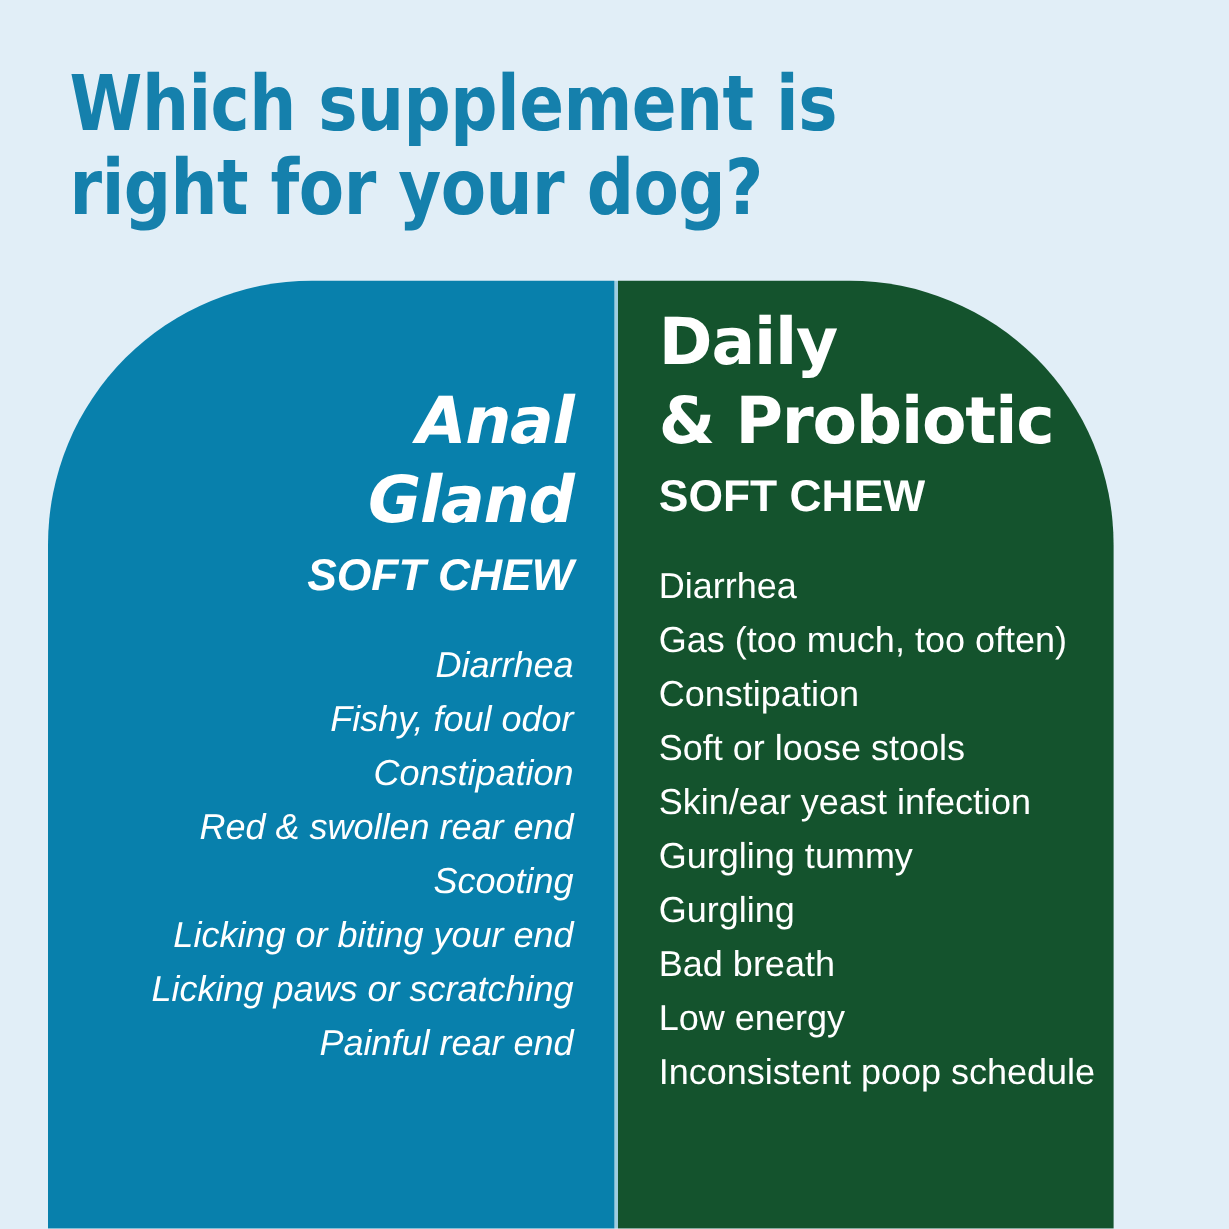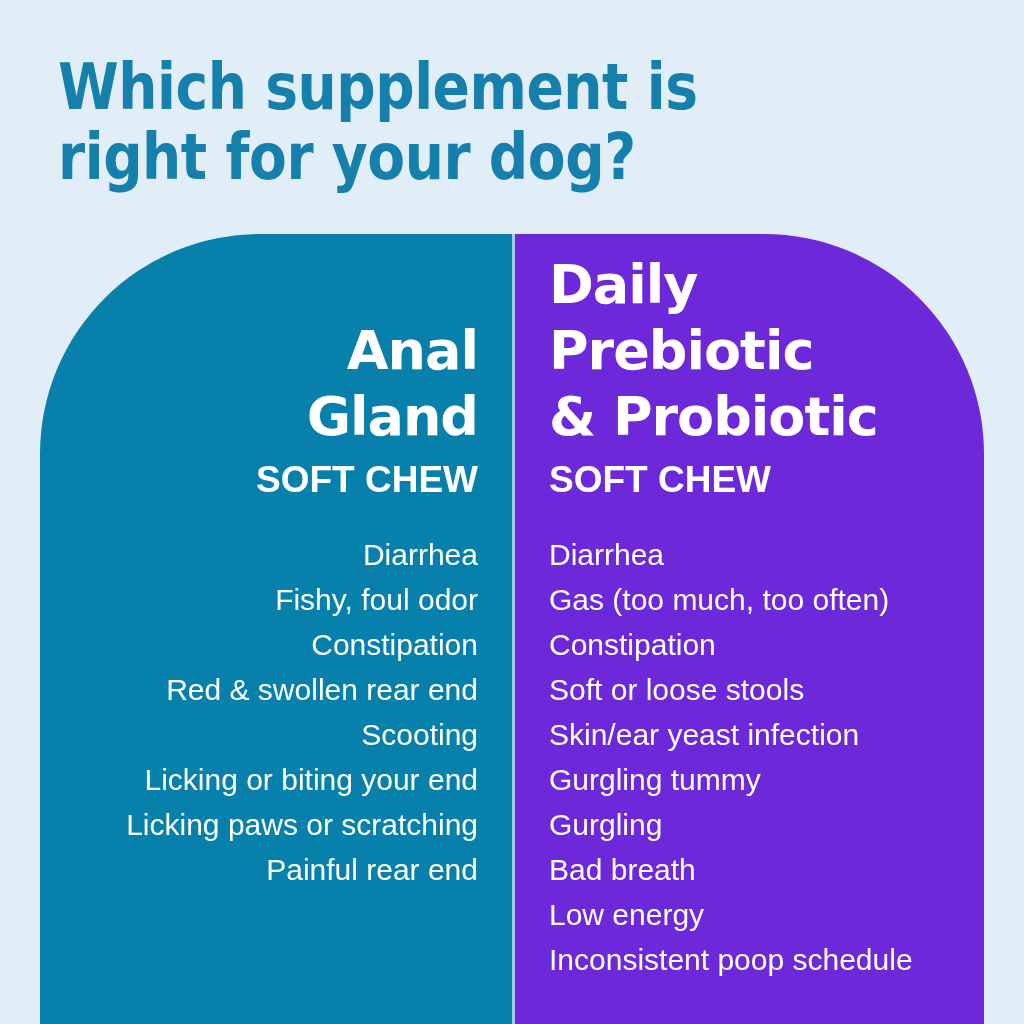--- a/index.html
+++ b/index.html
@@ -53,29 +53,30 @@
   .panel {
     position: relative;
     height: 100%;
     box-sizing: border-box;
   }
   .panel-blue {
     width: 472px;
     background: #0880ac;
     border-top-left-radius: 220px;
     padding: 18px 34px 0 24px;
+    font-style: italic;
   }
   .divider {
     width: 3px;
     height: 100%;
     background: #9fcde0;
   }
   .panel-green {
-    width: 469px;
-    background: #6d28d9;
+    width: 413px;
+    background: #14532d;
     border-top-right-radius: 220px;
     padding: 18px 24px 0 34px;
   }
 
   .panel-inner {
     display: flex;
     flex-direction: column;
     height: 100%;
   }
 
@@ -162,21 +163,20 @@
       </div>
     </div>
 
     <div class="divider"></div>
 
     <div class="panel panel-green">
       <div class="panel-inner">
         <div class="green-head-block">
           <div class="heading">
             <span class="hline">Daily</span>
-            <span class="hline">Prebiotic</span>
             <span class="hline">&amp; Probiotic</span>
           </div>
           <div class="subheading">SOFT CHEW</div>
         </div>
         <div class="green-list-wrap">
           <ul class="sym-list">
             <li class="sym-item">Diarrhea</li>
             <li class="sym-item">Gas (too much, too often)</li>
             <li class="sym-item">Constipation</li>
             <li class="sym-item">Soft or loose stools</li>

